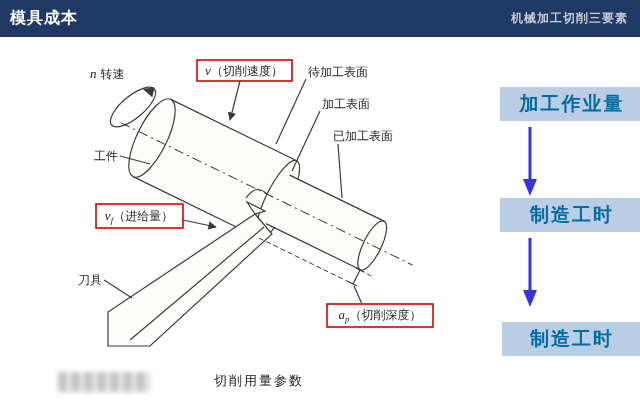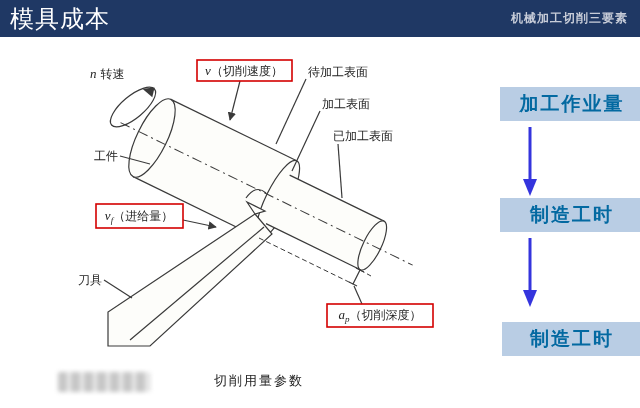--- a/index.html
+++ b/index.html
@@ -6,21 +6,21 @@
   html,body { width:640px; height:408px; }
   body { font-family:"Liberation Sans", sans-serif; background:#ffffff; overflow:hidden; }
 
   .slide { position:relative; width:640px; height:408px; background:#ffffff; overflow:hidden; }
 
   .header {
     position:absolute; top:0; left:0; width:640px; height:37px;
     background:#1F3864; display:flex; align-items:center; justify-content:space-between;
     padding:0 12px 0 10px;
   }
-  .header .title { color:#ffffff; font-size:24px; font-weight:normal; letter-spacing:1px; }
+  .header .title { color:#ffffff; font-size:16px; font-weight:bold; letter-spacing:1px; }
   .header .subtitle { color:#C7CCD8; font-size:12px; font-family:"Liberation Serif", serif; letter-spacing:1px;font-weight:bold; }
 
   .diagram-svg { position:absolute; left:50px; top:44px; }
 
   .lbl  { font-size:12px; fill:#222222; font-family:"Liberation Sans", sans-serif; }
   .cap  { font-size:13px; fill:#222222; letter-spacing:2px; }
   .sym  { font-style:italic; font-family:"Liberation Serif", serif; font-size:13px; }
   .subsc{ font-style:italic; font-family:"Liberation Serif", serif; font-size:9px; }
   .ink  { stroke:#3a3a3a; stroke-width:1.2; fill:none; }
   .body-fill { fill:#fdfdfa; stroke:#3a3a3a; stroke-width:1.2; }

